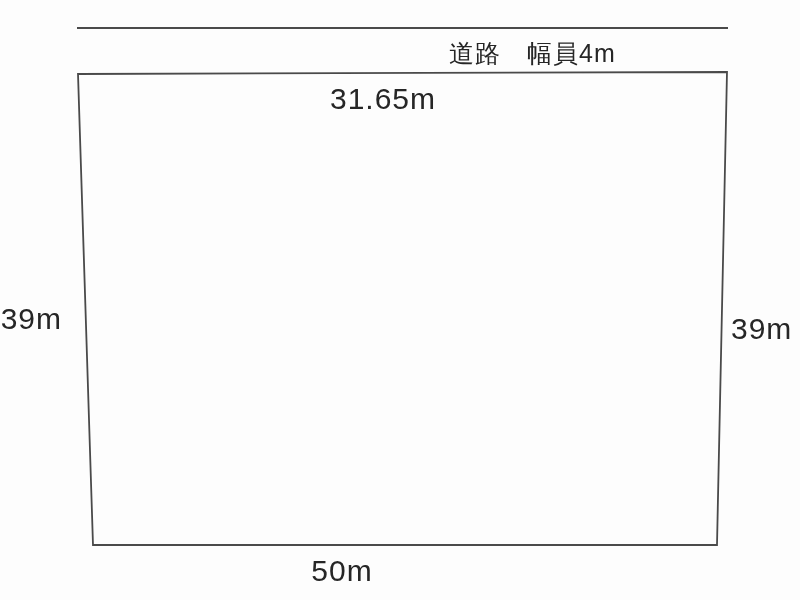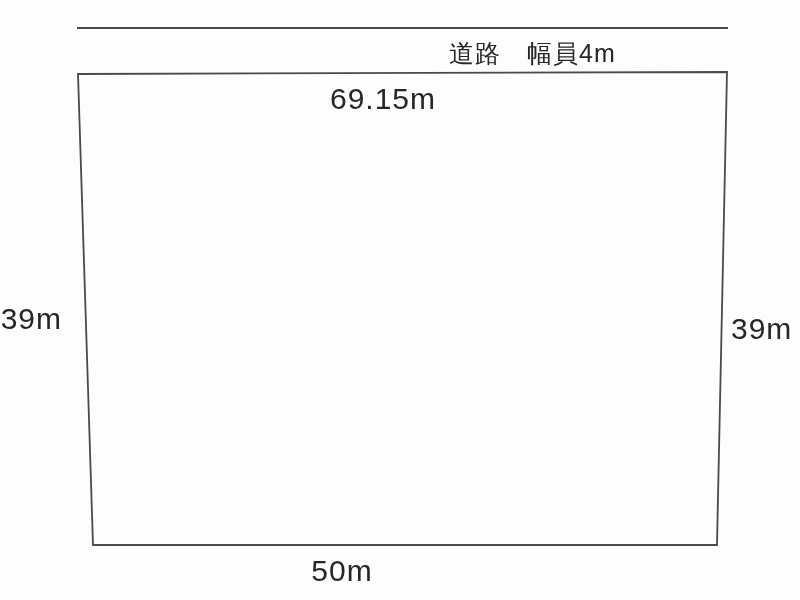--- a/index.html
+++ b/index.html
@@ -65,21 +65,21 @@
 
 <div class="canvas">
 
   <svg width="800" height="600" viewBox="0 0 800 600">
     <line x1="77" y1="28" x2="728" y2="28" fill="none" stroke-width="2" stroke="#4a4a4a"></line>
     <polygon points="78,74 727,72 717,545 93,545" fill="none" stroke-width="1.8" stroke="#4a4a4a"></polygon>
   </svg>
 
   <div class="label road-label">道路　幅員4m</div>
 
-  <div class="label dim dim-top">69.15m</div>
+  <div class="label dim dim-top">31.65m</div>
 
   <div class="label dim dim-left">39m</div>
 
   <div class="label dim dim-right">39m</div>
 
   <div class="label dim dim-bottom">50m</div>
 
 </div>
 
 </body></html>

